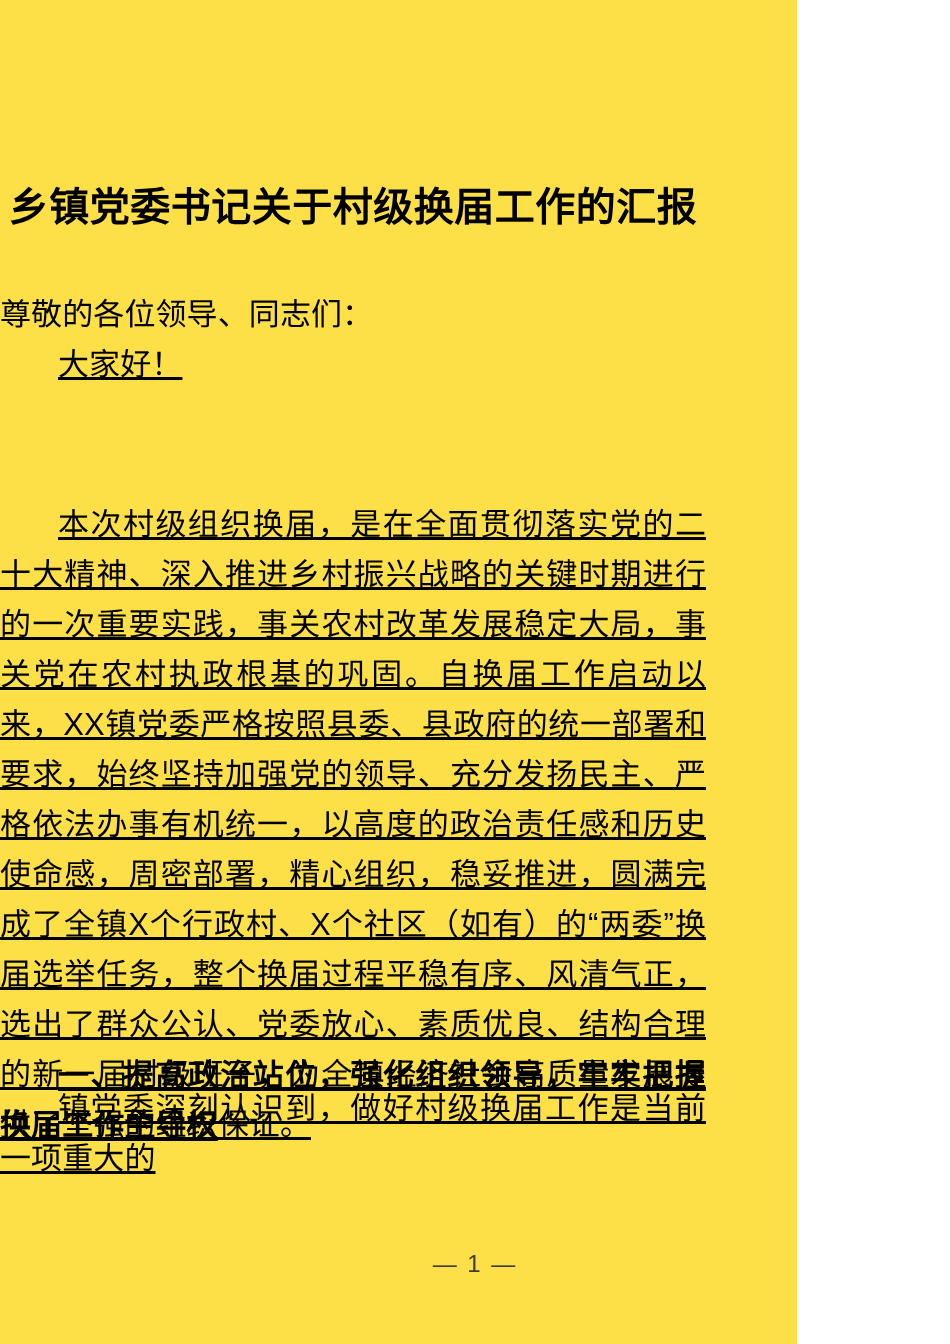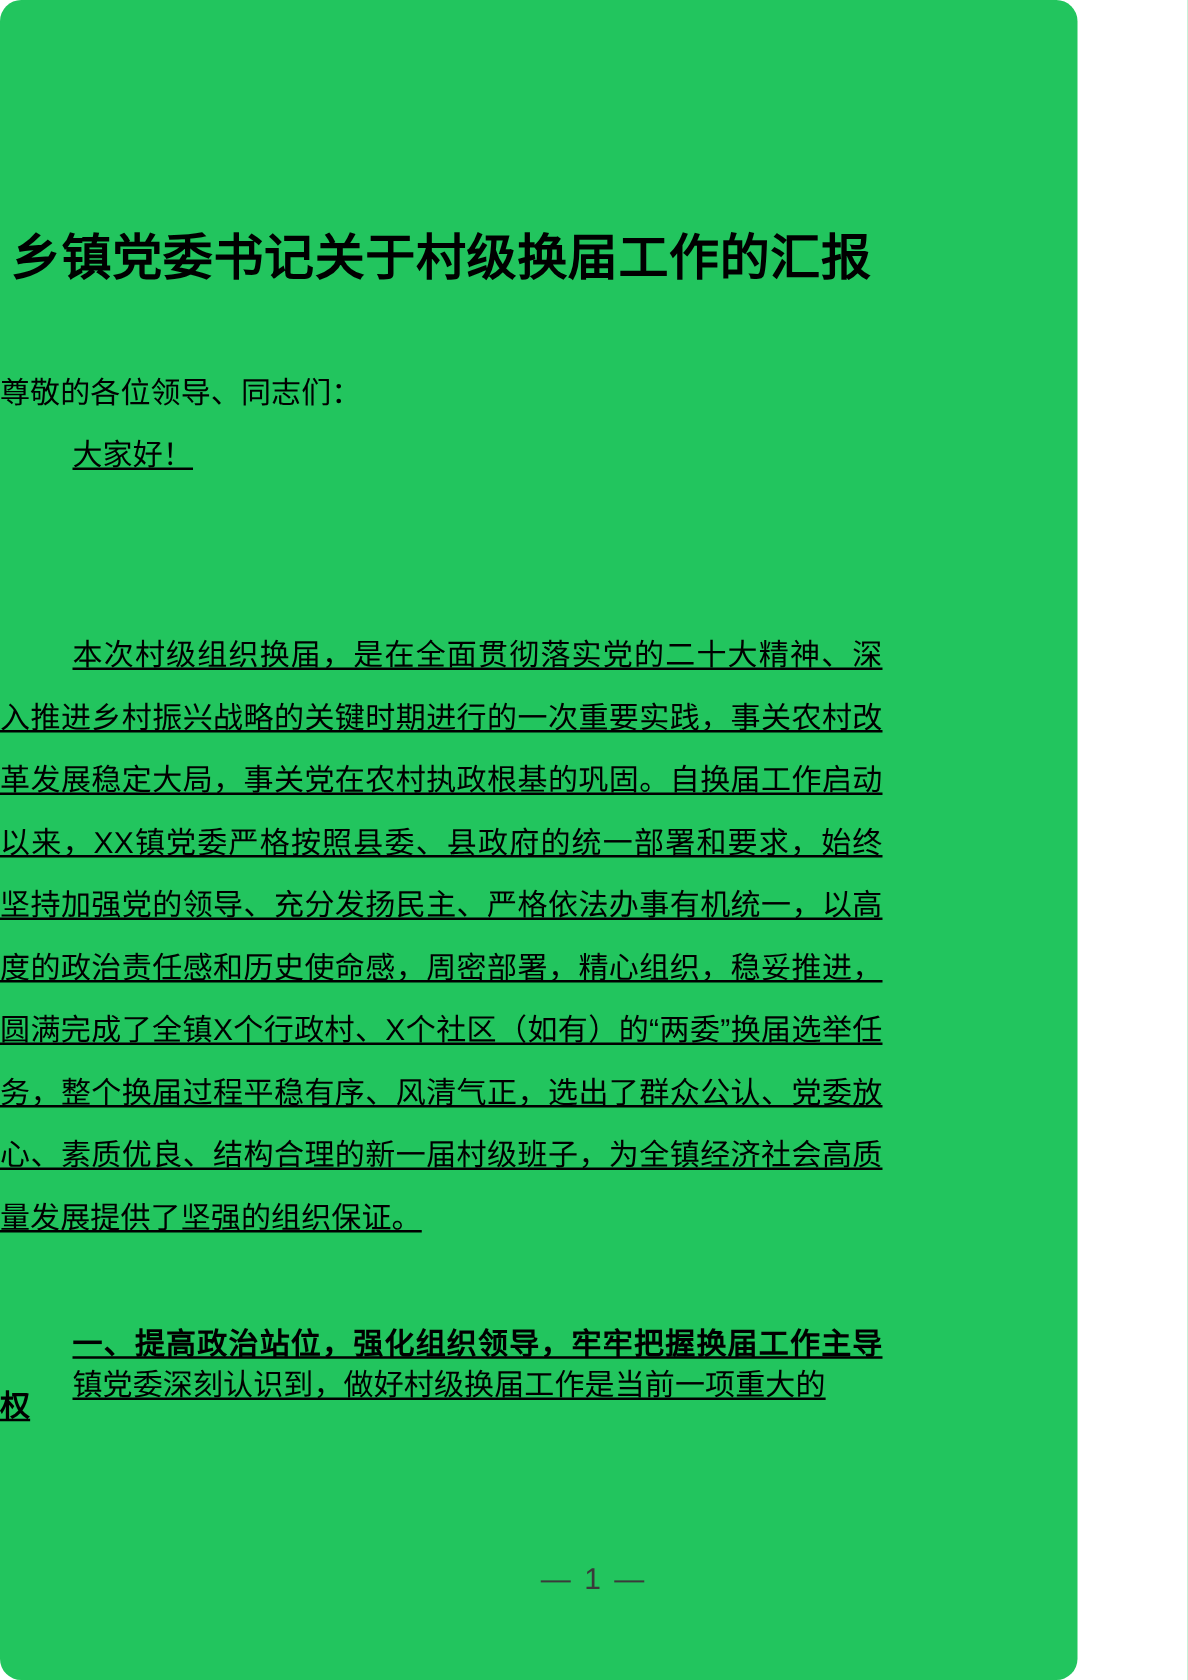--- a/index.html
+++ b/index.html
@@ -9,26 +9,25 @@
     background: #ffffff;
   }
   body {
     font-family: "Liberation Sans", "DejaVu Sans", sans-serif;
     color: #000000;
     -webkit-font-smoothing: antialiased;
   }
 
   .page {
     position: relative;
-    width: 862px;
+    width: 797px;
     height: 1344px;
-    background: #22c55e;
+    background: #fde047;
     overflow: hidden;
     box-sizing: border-box;
-    border-radius: 17px;
   }
 
   .doc-title {
     margin: 0;
     padding: 0;
     font-size: 40px;
     font-weight: 700;
     line-height: 48px;
     letter-spacing: 0.5px;
     text-align: center;
@@ -38,21 +37,21 @@
     top: 183px;
     width: 706px;
   }
 
   .para {
     position: absolute;
     left: 0;
     width: 706px;
     margin: 0;
     padding: 0;
-    font-size: 24px;
+    font-size: 31px;
     line-height: 50px;
     letter-spacing: 0.1px;
     text-align: justify;
     text-align-last: left;
     text-justify: inter-character;
     font-weight: 400;
   }
 
   .para.indent {
     text-indent: 58px;

